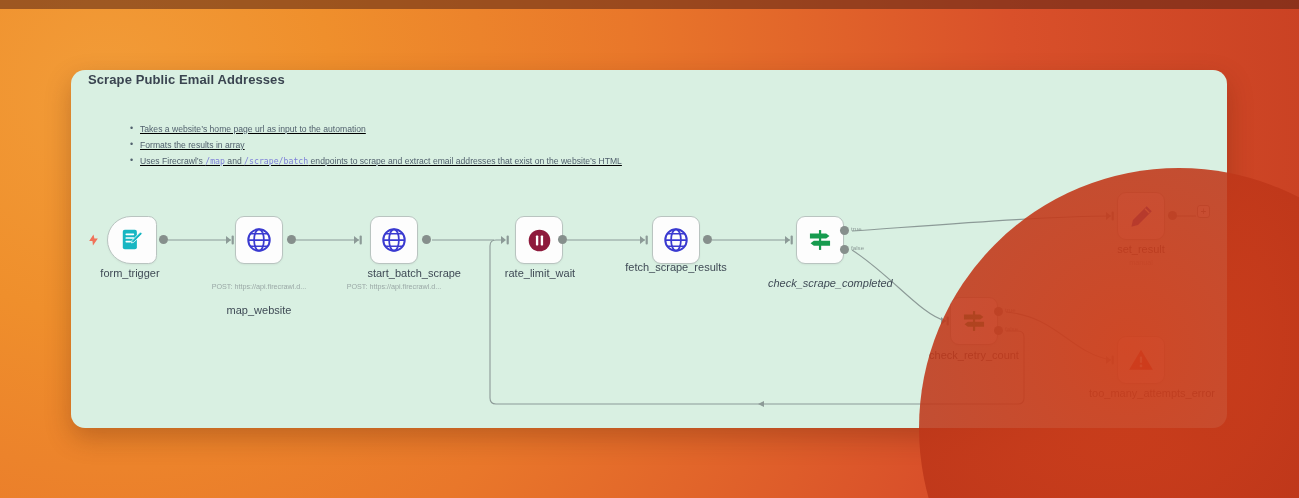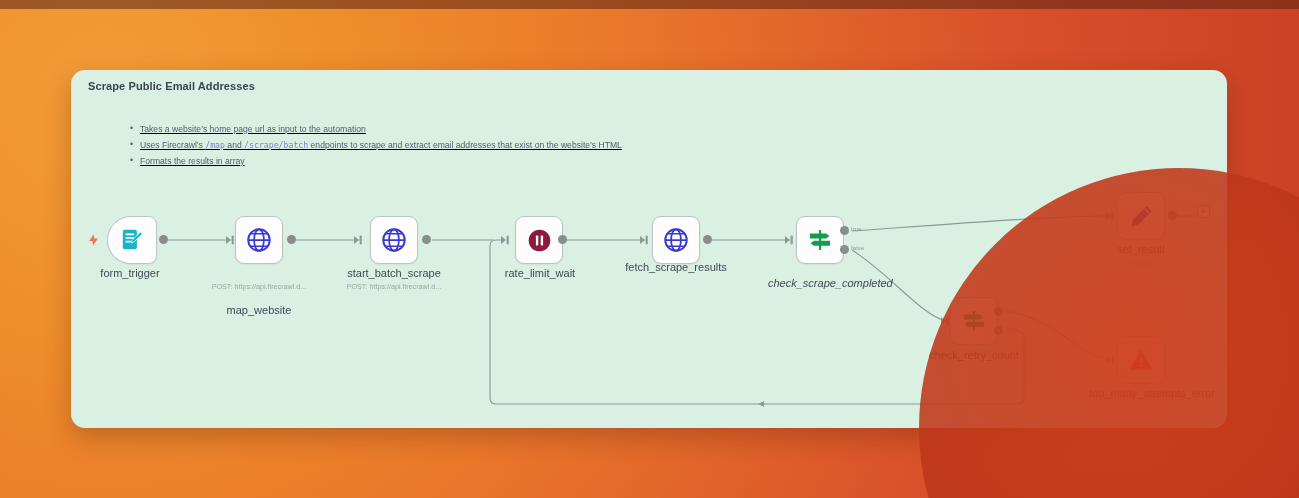--- a/index.html
+++ b/index.html
@@ -36,22 +36,22 @@
     position: absolute;
     left: 71px; top: 70px;
     width: 1156px; height: 358px;
     background: #d9f0e2;
     border-radius: 14px;
     box-shadow: 0 10px 26px rgba(90,30,10,.30);
     overflow: hidden;
   }
 
   .title {
-    position: absolute; left: 17px; top: 10px;
-    font-size: 11px; font-weight: bold;
+    position: absolute; left: 17px; top: 2px;
+    font-size: 13px; font-weight: bold;
     color: #3a4450; letter-spacing: .1px;
   }
 
   .desc { position: absolute; left: 17px; top: 38px; width: 900px; text-decoration: underline; }
   .desc li {
     list-style: none;
     position: relative;
     font-size: 8.6px; color: #51606d;
     line-height: 11.6px; margin-bottom: 4.5px;
     padding-left: 12px;
@@ -137,24 +137,24 @@
 
   <div class="canvas">
 
     <div class="title">Scrape Public Email Addresses</div>
 
     <ul class="desc">
       <li>
         <span>Takes a website’s home page url as input to the automation</span>
       </li>
       <li>
-        <span>Uses Firecrawl’s </span><span class="code">/map</span><span> and </span><span class="code">/scrape/batch</span><span> endpoints to scrape and extract email addresses that exist on the website’s HTML</span>
+        <span>Formats the results in array</span>
       </li>
       <li>
-        <span>Formats the results in array</span>
+        <span>Uses Firecrawl’s </span><span class="code">/map</span><span> and </span><span class="code">/scrape/batch</span><span> endpoints to scrape and extract email addresses that exist on the website’s HTML</span>
       </li>
     </ul>
 
     <svg class="wires" viewBox="0 0 1156 358" width="1156" height="358">
       <defs>
         <style>
           .w { fill:none; stroke:#8c9a97; stroke-width:1.1; }
         </style>
       </defs>
 
@@ -222,21 +222,21 @@
     <div class="node" style="left:299px; top:146px;">
       <svg width="28" height="28" viewBox="0 0 24 24">
         <circle cx="12" cy="12" r="9.2" fill="none" stroke="#3a3ad0" stroke-width="1.7"></circle>
         <ellipse cx="12" cy="12" rx="4.2" ry="9.2" fill="none" stroke="#3a3ad0" stroke-width="1.5"></ellipse>
         <line x1="2.9" y1="12" x2="21.1" y2="12" stroke="#3a3ad0" stroke-width="1.5"></line>
         <line x1="4.6" y1="6.7" x2="19.4" y2="6.7" stroke="#3a3ad0" stroke-width="1.3"></line>
         <line x1="4.6" y1="17.3" x2="19.4" y2="17.3" stroke="#3a3ad0" stroke-width="1.3"></line>
       </svg>
     </div>
     <div class="dot" style="left:351px; top:165px;"></div>
-    <div class="label" style="left:271px; top:198px;">start_batch_scrape</div>
+    <div class="label" style="left:286px; top:198px;text-align:right;">start_batch_scrape</div>
     <div class="sublabel" style="left:258px; top:212px;">POST: https://api.firecrawl.d...</div>
 
     <svg class="inarrow" style="left:430px; top:165px;" viewBox="0 0 9 10">
       <path d="M0 1 L5 5 L0 9 Z" fill="#8c9a97"></path>
         <rect x="5.6" y="0.5" width="2.2" height="9" rx="1" fill="#8c9a97"></rect>
     </svg>
     <div class="node" style="left:444px; top:146px;">
       <svg width="27" height="27" viewBox="0 0 24 24">
         <circle cx="12" cy="12" r="9.6" fill="#8e1a3c"></circle>
         <rect x="8.8" y="7.6" width="2.1" height="8.8" rx=".6" fill="#ffffff"></rect>

